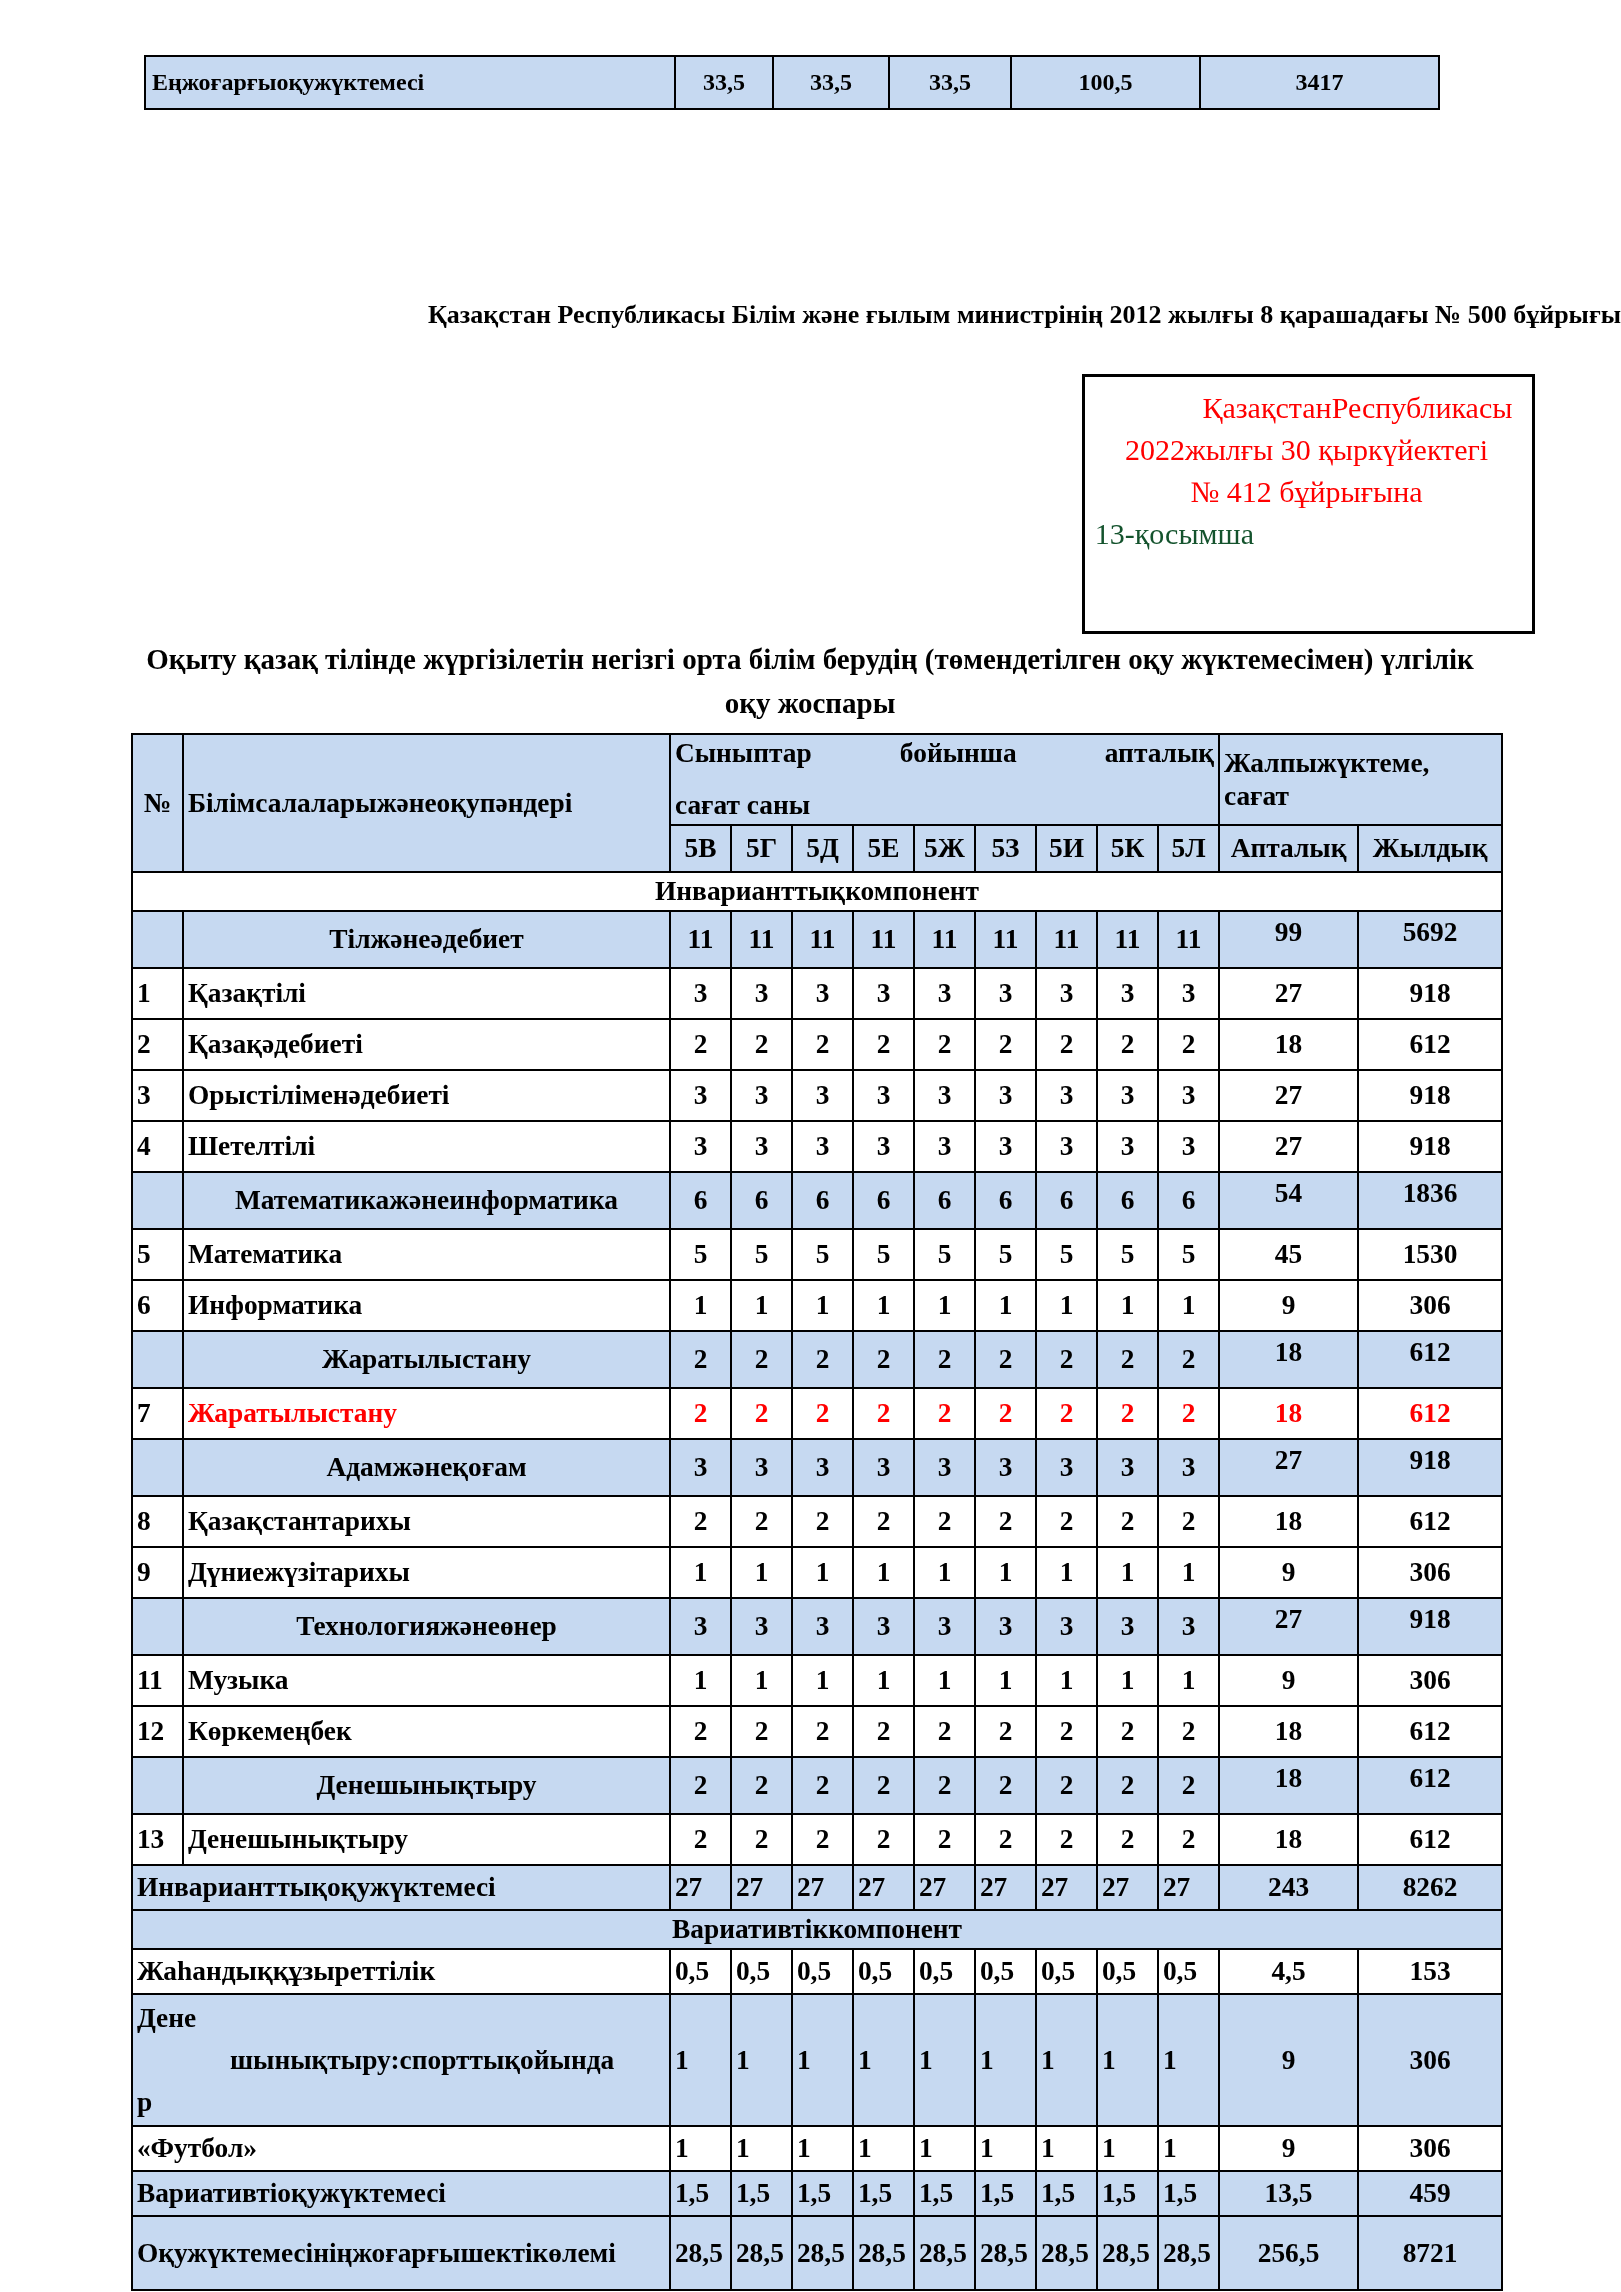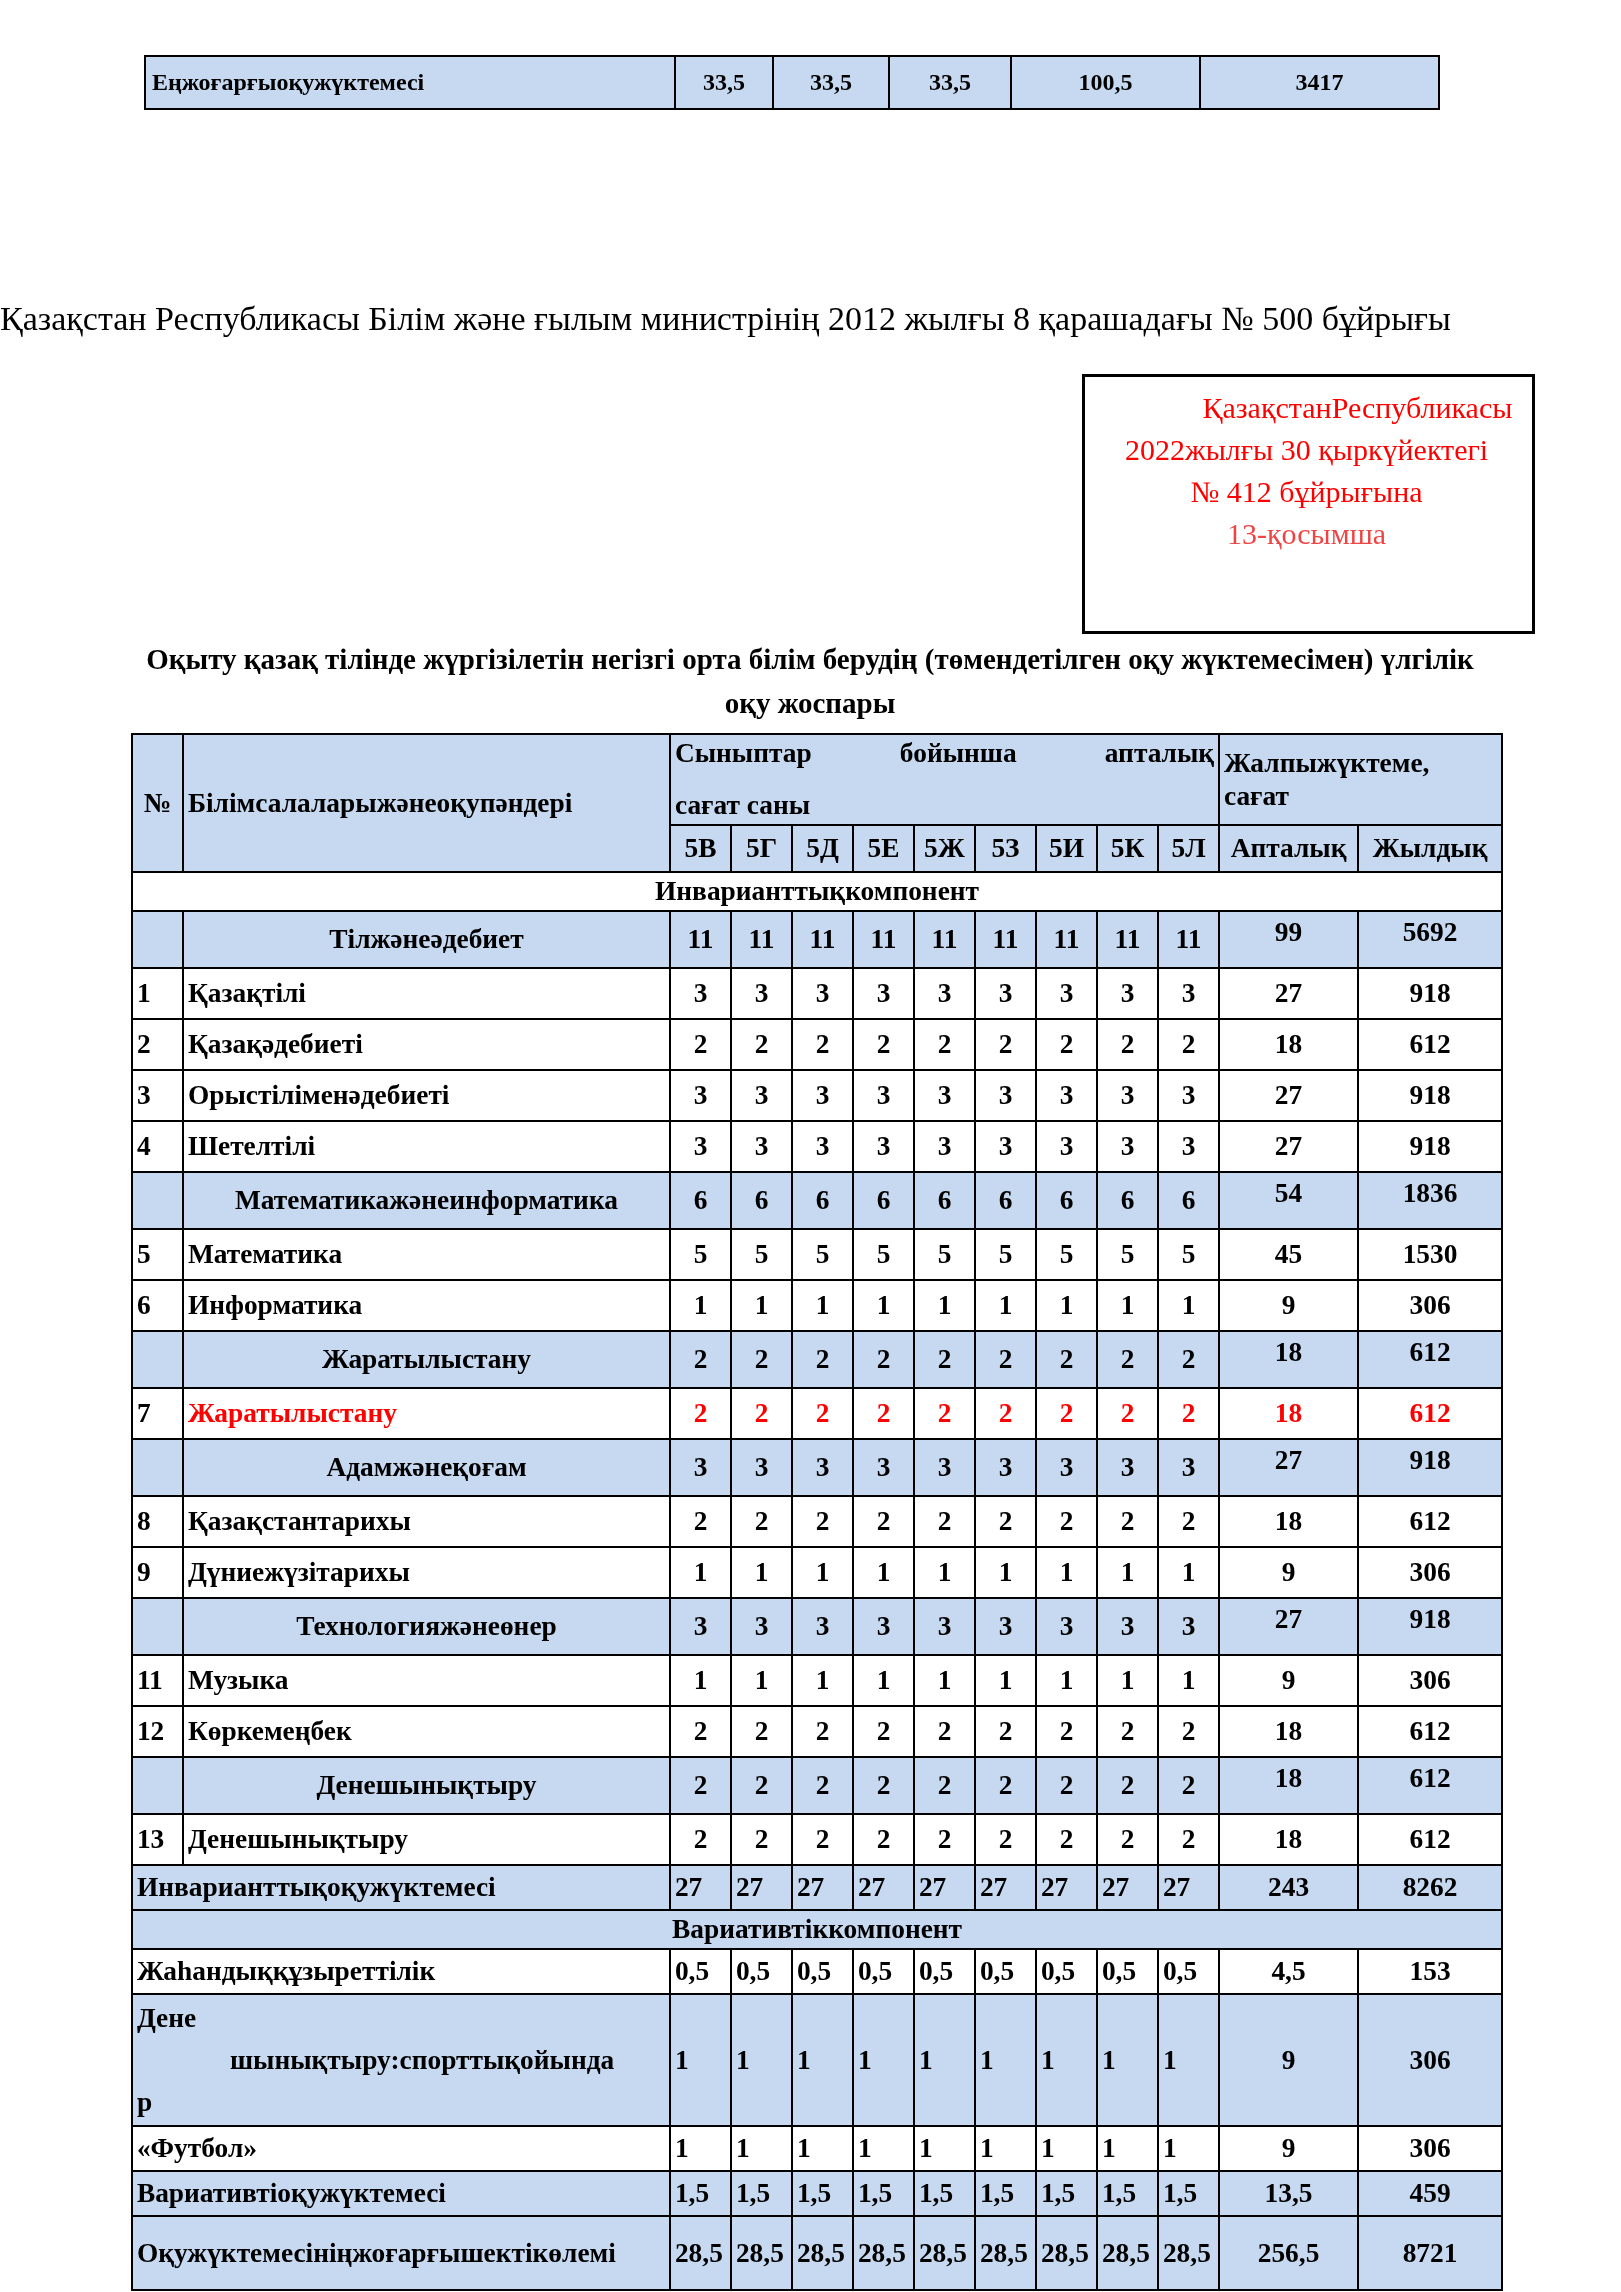--- a/index.html
+++ b/index.html
@@ -33,40 +33,40 @@
     overflow: hidden;
   }
   .top-table td.frag-label { text-align: left; }
   .top-table td.frag-last  { text-align: center; }
 
   
   .order-heading {
     position: absolute;
     top: 300px; left: 0;
     width: 1621px;
-    text-align: left;
-    font-weight: normal;
-    font-size: 34px;
+    text-align: right;
+    font-weight: bold;
+    font-size: 26px;
   }
 
   
   .annex-box {
     position: absolute;
     top: 374px; left: 1082px;
     width: 453px; height: 260px;
     box-sizing: border-box;
     border: 3.9px solid #000;
     padding: 9.8px 13.7px 0 9.8px;
     font-size: 30px;
     line-height: 42px;
   }
   .annex-line { color: #ff0000; }
   .annex-line.align-right  { text-align: right; padding-right: 5.9px; }
   .annex-line.align-center { text-align: center; }
-  .annex-appendix { color: #ef4444; text-align: center; }
+  .annex-appendix { color: #14532d; text-align: left; }
 
   
   .plan-title {
     position: absolute;
     top: 637px; left: 124px;
     width: 1372px;
     text-align: center;
     font-weight: bold;
     font-size: 29px;
     line-height: 44px;

